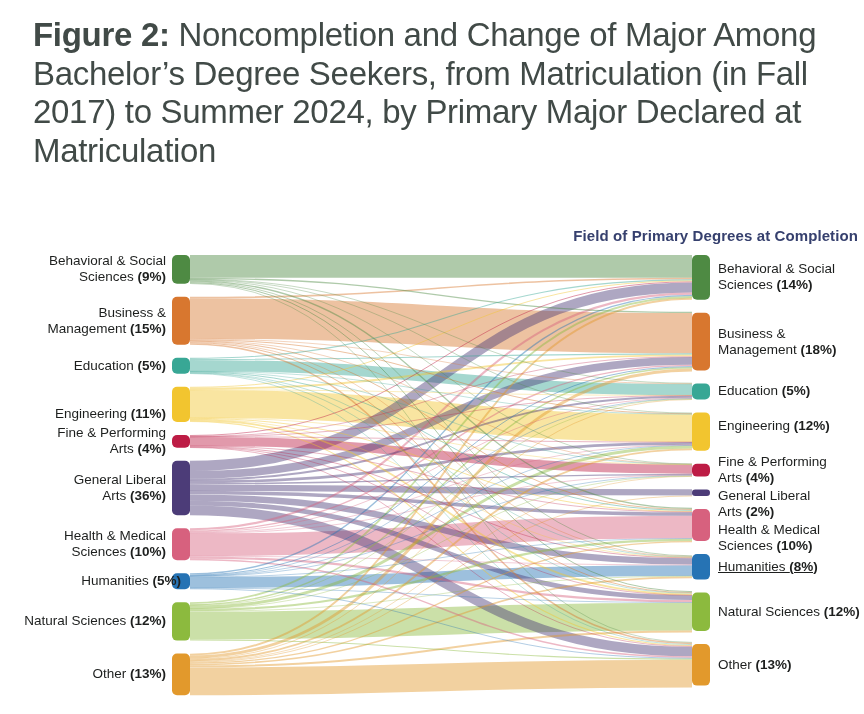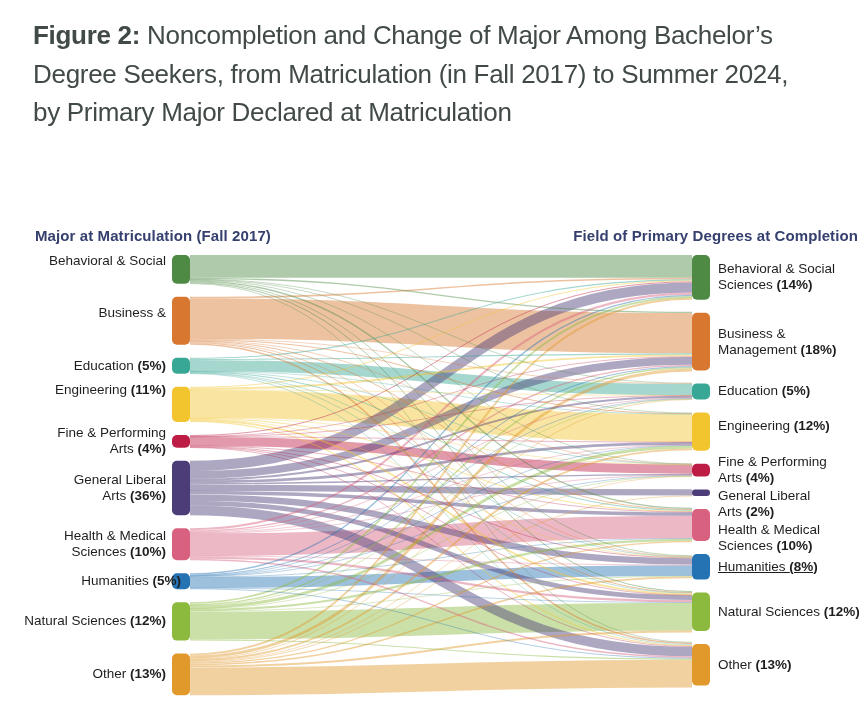--- a/index.html
+++ b/index.html
@@ -3,21 +3,21 @@
 <meta charset="utf-8">
 <style>
   html,body{margin:0;padding:0;}
   body{
     width:864px;height:714px;background:#ffffff;position:relative;overflow:hidden;
     font-family:"Liberation Sans", sans-serif;
   }
   .page{position:absolute;inset:0;}
   .title{
     position:absolute;left:33px;top:16px;width:784px;margin:0;
-    font-size:26px;line-height:38.5px;font-weight:400;color:#414a47;letter-spacing:-0.3px;
+    font-size:33px;line-height:38.5px;font-weight:400;color:#414a47;letter-spacing:-0.3px;
   }
   .title .tp{font-weight:700;}
   .hdr{
     position:absolute;top:227px;font-size:15px;font-weight:700;color:#36406e;letter-spacing:0.1px;
   }
   .hdr-left{left:35px;}
   .hdr-right{right:6px;text-align:right;}
   svg#sankey{position:absolute;left:0;top:0;}
   .nlabel{
     position:absolute;font-size:13.5px;line-height:16px;color:#1d1f1e;white-space:nowrap;
@@ -25,21 +25,20 @@
   .nlabel.side-left{text-align:right;}
   .nlabel.side-right{text-align:left;}
   .nlabel b{font-weight:700;}
 </style>
 </head>
 <body>
 
 <div class="page">
   <div class="title"><span class="tp">Figure 2:</span><span> Noncompletion and Change of Major Among Bachelor’s Degree Seekers, from Matriculation (in Fall 2017) to Summer 2024, by Primary Major Declared at Matriculation</span></div>
 
-  <div class="hdr hdr-left">Major at Matriculation (Fall 2017)</div>
   <div class="hdr hdr-right">Field of Primary Degrees at Completion</div>
 
   <svg id="sankey" width="864" height="714" viewBox="0 0 864 714">
       <path d="M 190 318.6 C 441 318.6, 441 333.2, 692 333.2" fill="none" stroke="#d8772f" stroke-width="40.3" stroke-opacity="0.45"></path>
       <path d="M 190 625.6 C 441 625.6, 441 616.6, 692 616.6" fill="none" stroke="#8cba3e" stroke-width="27.8" stroke-opacity="0.45"></path>
       <path d="M 190 681.3 C 441 681.3, 441 673.6, 692 673.6" fill="none" stroke="#e2992c" stroke-width="27.8" stroke-opacity="0.45"></path>
       <path d="M 190 403.8 C 441 403.8, 441 428.2, 692 428.2" fill="none" stroke="#f2c52f" stroke-width="27.7" stroke-opacity="0.45"></path>
       <path d="M 190 266.4 C 441 266.4, 441 266.4, 692 266.4" fill="none" stroke="#4e8a43" stroke-width="22.7" stroke-opacity="0.45"></path>
       <path d="M 190 544.8 C 441 544.8, 441 527.0, 692 527.0" fill="none" stroke="#d7617e" stroke-width="22.6" stroke-opacity="0.45"></path>
       <path d="M 190 365.6 C 441 365.6, 441 389.6, 692 389.6" fill="none" stroke="#38a795" stroke-width="11.2" stroke-opacity="0.45"></path>
@@ -145,28 +144,30 @@
       <rect x="692" y="463.8" width="18" height="12.8" rx="5.0" fill="#bd1c45"></rect>
       <rect x="692" y="489.6" width="18" height="6.4" rx="3.2" fill="#4c3c78"></rect>
       <rect x="692" y="509.0" width="18" height="32.0" rx="5.0" fill="#d7617e"></rect>
       <rect x="692" y="554.0" width="18" height="25.6" rx="5.0" fill="#2673b4"></rect>
       <rect x="692" y="592.6" width="18" height="38.4" rx="5.0" fill="#8cba3e"></rect>
       <rect x="692" y="644.0" width="18" height="41.6" rx="5.0" fill="#e2992c"></rect>
     </svg>
   <div id="labels">
       <div class="nlabel side-left" style="top: 253.4px; left: 0px; width: 166px;">
         <div>Behavioral &amp; Social</div>
+        <div>Sciences <b>(9%)</b></div>
       </div>
       <div class="nlabel side-left" style="top: 304.8px; left: 0px; width: 166px;">
         <div>Business &amp;</div>
+        <div>Management <b>(15%)</b></div>
       </div>
       <div class="nlabel side-left" style="top: 357.8px; left: 0px; width: 166px;">
         <div>Education <b>(5%)</b></div>
       </div>
-      <div class="nlabel side-left" style="top: 382px; left: 0px; width: 166px; text-align: right;">
+      <div class="nlabel side-left" style="top: 406px; left: 0px; width: 166px; text-align: right;">
         <div>Engineering <b>(11%)</b></div>
       </div>
       <div class="nlabel side-left" style="top: 425.4px; left: 0px; width: 166px;">
         <div>Fine &amp; Performing</div>
         <div>Arts <b>(4%)</b></div>
       </div>
       <div class="nlabel side-left" style="top: 472px; left: 0px; width: 166px;">
         <div>General Liberal</div>
         <div>Arts <b>(36%)</b></div>
       </div>

